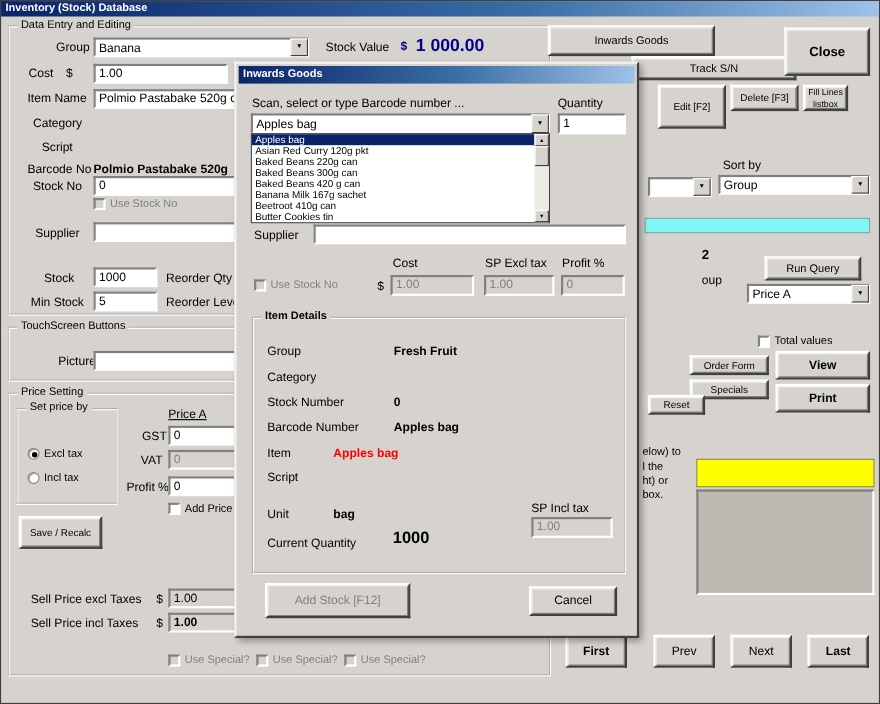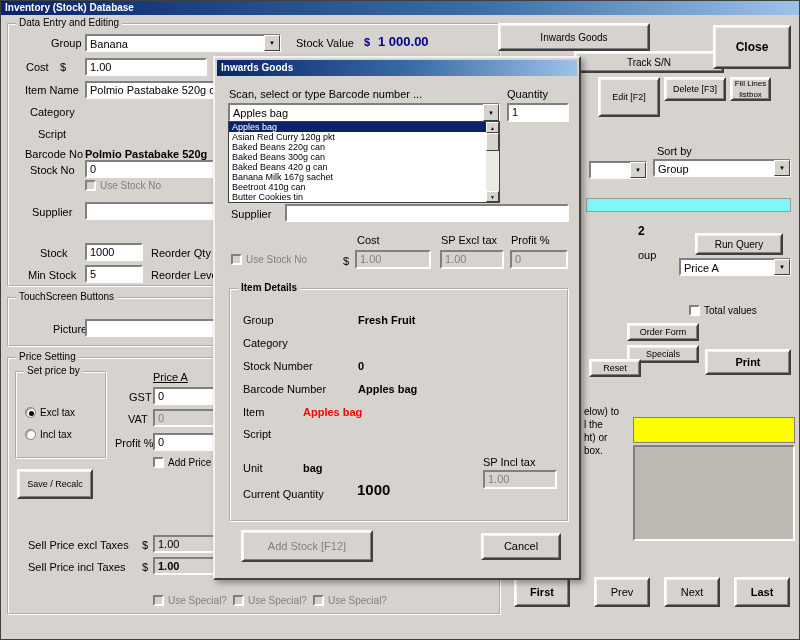--- a/index.html
+++ b/index.html
@@ -64,21 +64,21 @@
     <span class="cap">Data Entry and Editing</span>
   </div>
 
   <span class="lbl" style="left:50px;top:36px">Group</span>
   <div class="combo" style="left:84px;top:33px;width:196px;height:18px">
     <span class="cval">Banana</span>
     <span class="arw">▼</span>
   </div>
   <span class="lbl" style="left:295px;top:36px">Stock Value</span>
   <span class="lbl b navy" style="left:363px;top:35px">$</span>
-  <span class="lbl b navy" style="left:377px;top:34px;font-size:13px">1 000.00</span>
+  <span class="lbl b navy" style="left:377px;top:34px;font-size:16px">1 000.00</span>
 
   <span class="lbl" style="left:25px;top:60px">Cost</span>
   <span class="lbl" style="left:59px;top:60px">$</span>
   <div class="tb" style="left:84px;top:57px;width:122px;height:18px">1.00</div>
 
   <span class="lbl" style="left:24px;top:83px">Item Name</span>
   <div class="tb" style="left:84px;top:80px;width:250px;height:18px">Polmio Pastabake 520g ca</div>
 
   <span class="lbl" style="left:29px;top:105px">Category</span>
   <span class="lbl" style="left:37px;top:127px">Script</span>
@@ -193,20 +193,21 @@
   </div>
 
   <div class="chk xs" style="left:688px;top:304px">
     <span class="box"></span>
     <span>Total values</span>
   </div>
 
   <div class="btn xs" style="left:626px;top:322px;width:72px;height:18px">Order Form</div>
   <div class="btn xs" style="left:626px;top:344px;width:72px;height:18px">Specials</div>
   <div class="btn xs" style="left:588px;top:358px;width:52px;height:18px">Reset</div>
+  <div class="btn b" style="left:704px;top:318px;width:86px;height:26px">View</div>
   <div class="btn b" style="left:704px;top:348px;width:86px;height:26px">Print</div>
 
   <span class="lbl sm" style="left:583px;top:404px">elow) to</span>
   <span class="lbl sm" style="left:583px;top:417px">l the</span>
   <span class="lbl sm" style="left:583px;top:430px">ht) or</span>
   <span class="lbl sm" style="left:583px;top:443px">box.</span>
 
   <div class="ybox" style="left:632px;top:416px;width:162px;height:26px"></div>
   <div class="gpanel" style="left:632px;top:444px;width:162px;height:96px"></div>
 

